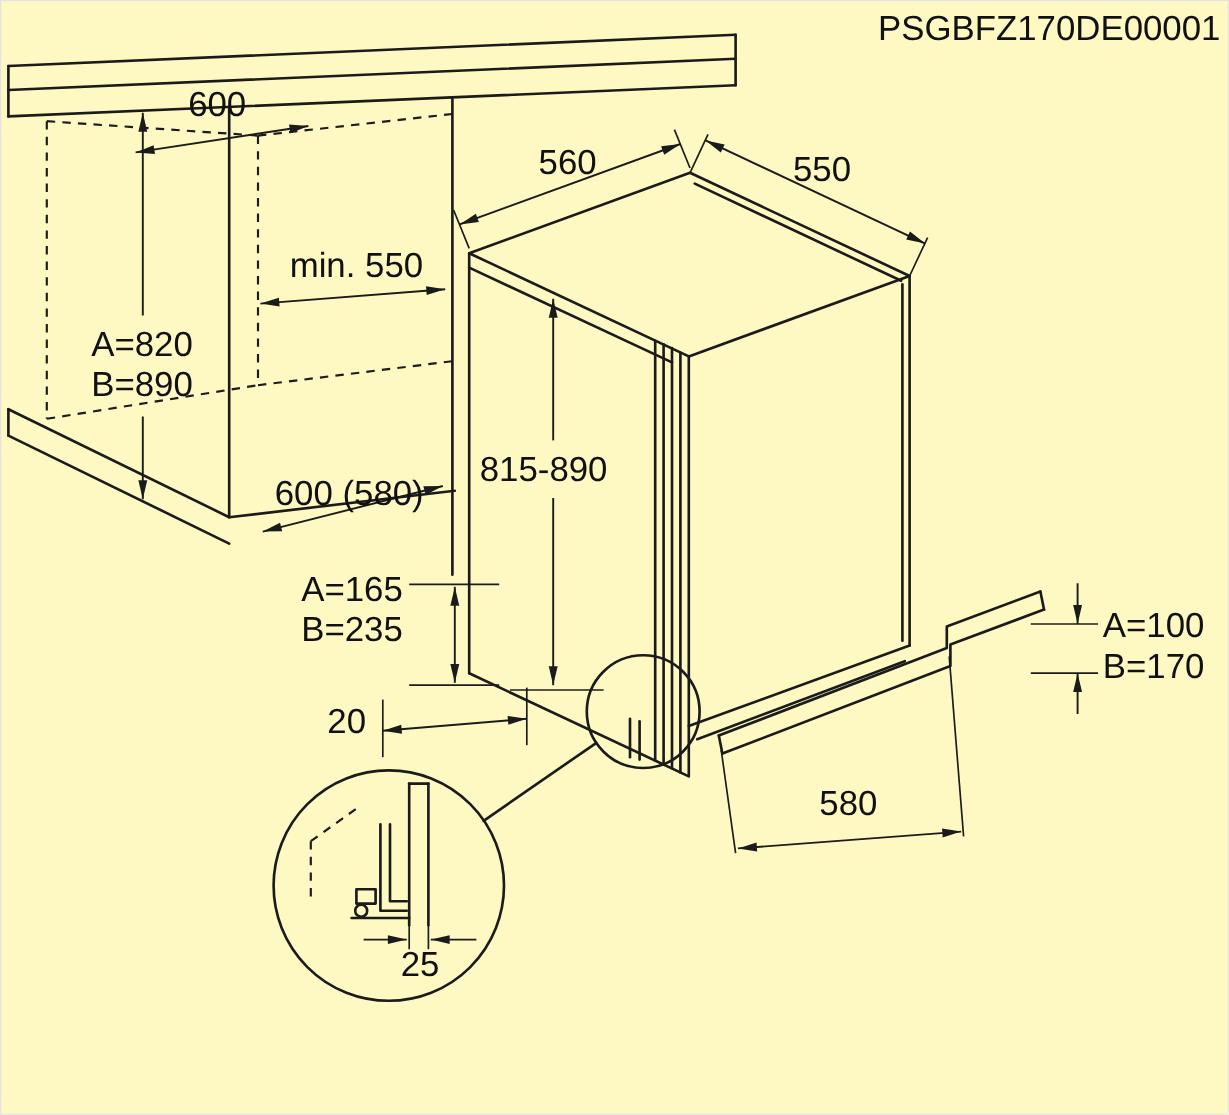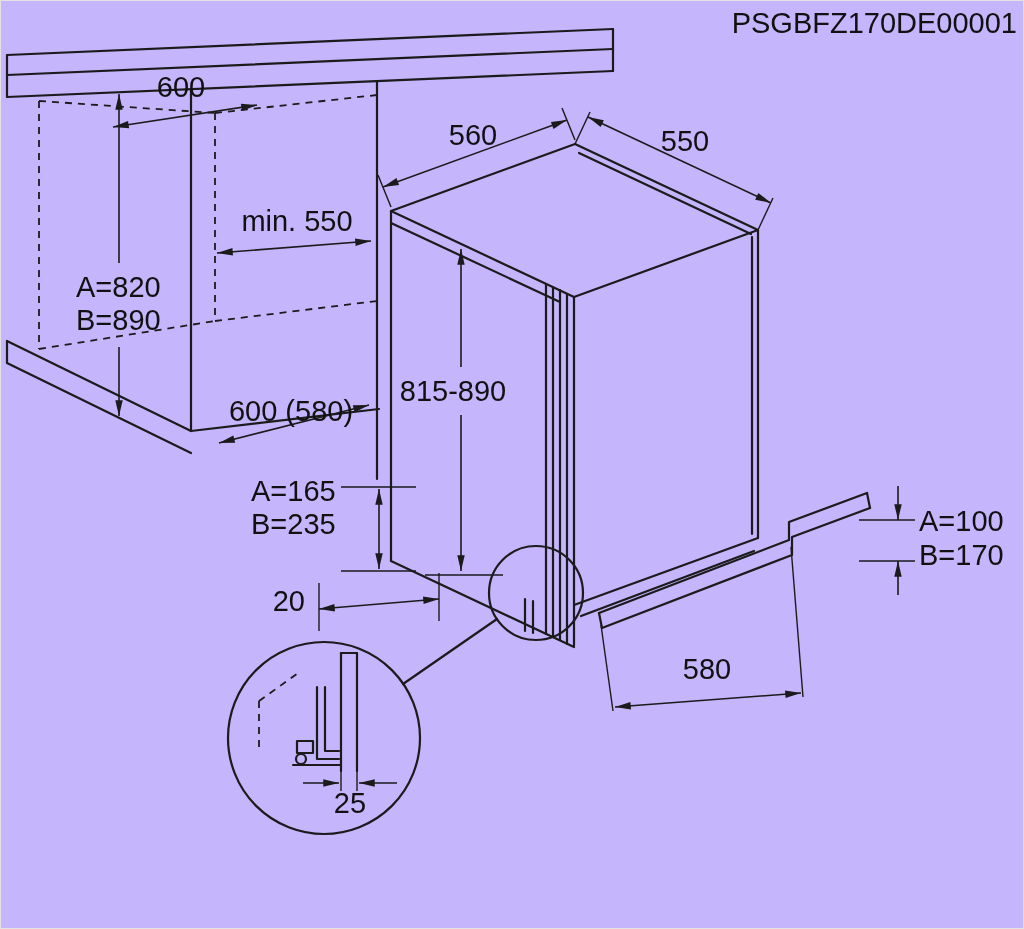--- a/index.html
+++ b/index.html
@@ -1,19 +1,19 @@
 <!DOCTYPE html>
 <html><head>
 <meta charset="utf-8">
 <style>
   html,body{margin:0;padding:0;background:#fff;}
   .stage{
     position:relative;
     width:1024px;height:929px;
-    background:#c4b5fd;
+    background:#fef9c3;
     box-sizing:border-box;
     border:1px solid #e3e3e3;
     font-family:"Liberation Sans", sans-serif;
     overflow:hidden;
   }
   svg{position:absolute;inset:0;display:block;}
   .main{stroke:#1b1b1b;stroke-width:2.2;fill:none;stroke-linecap:round;stroke-linejoin:round;}
   .hid{stroke:#1b1b1b;stroke-width:1.8;fill:none;stroke-dasharray:7 6;stroke-linecap:butt;}
   .dim{stroke:#1b1b1b;stroke-width:1.6;fill:none;}
   .ext{stroke:#1b1b1b;stroke-width:1.4;fill:none;}

